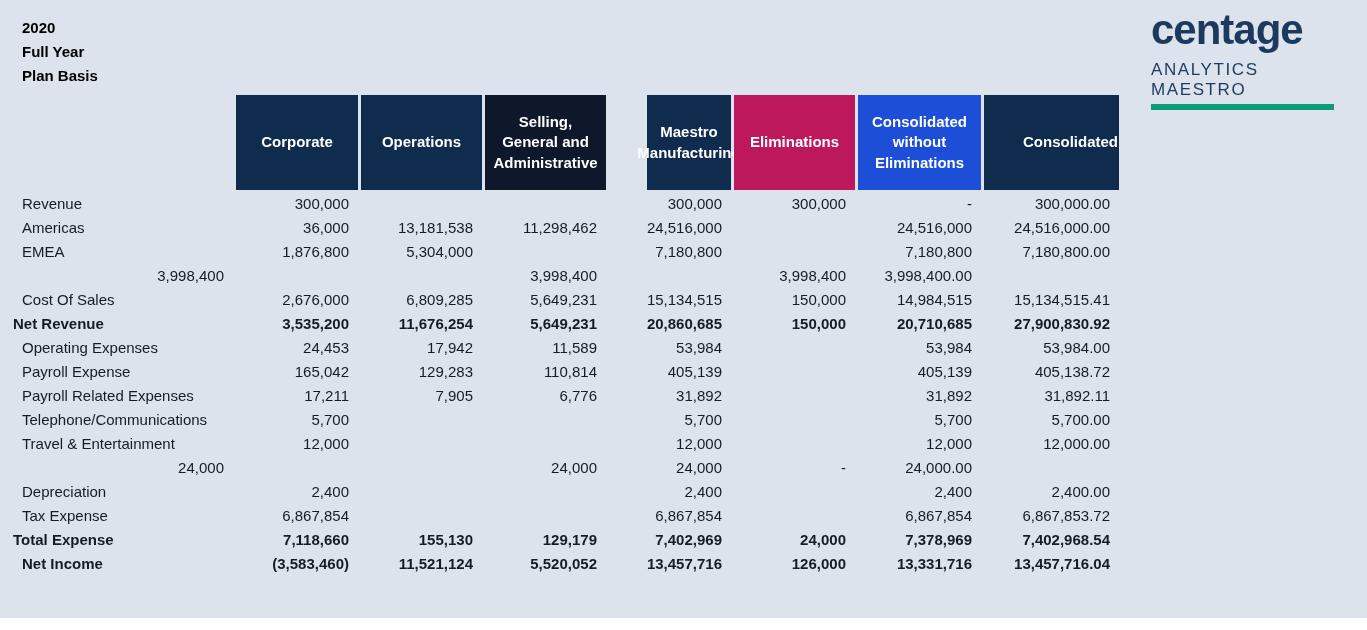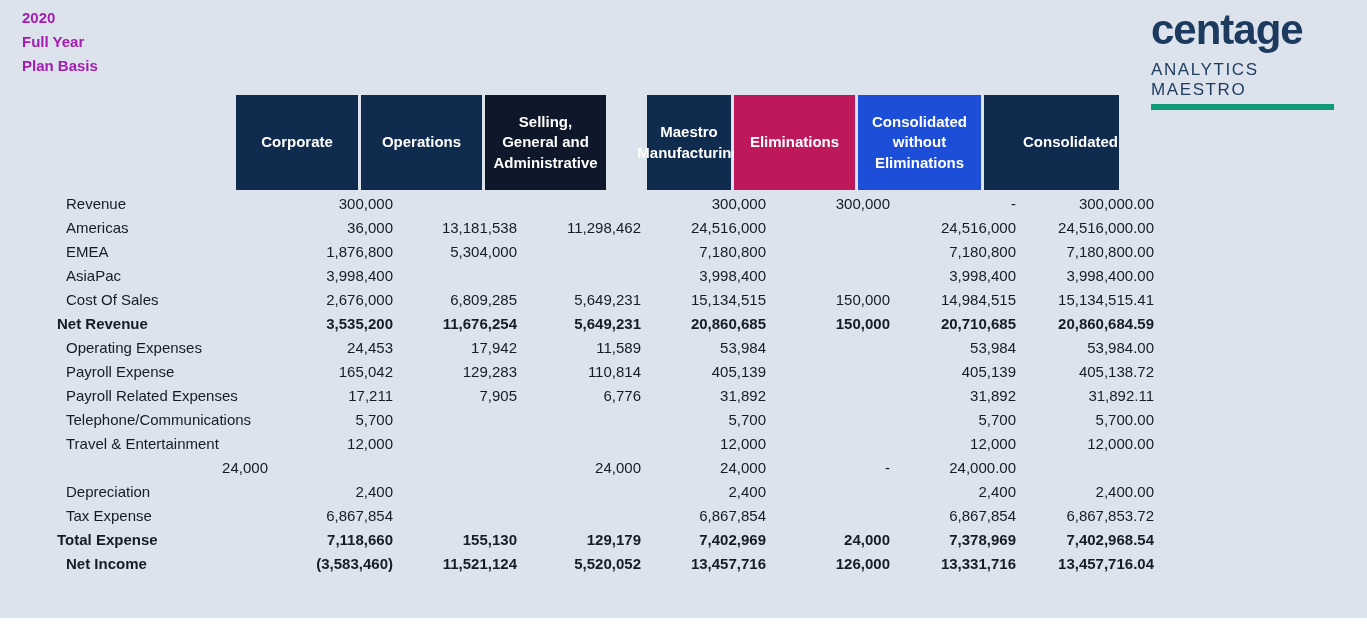--- a/index.html
+++ b/index.html
@@ -10,26 +10,26 @@
     position: relative;
     width: 1367px;
     height: 618px;
     background: #dce3ec;
     overflow: hidden;
   }
 
   
   .title-block {
     position: absolute;
-    top: 6px;
+    top: 16px;
     left: 22px;
     font-size: 15px;
     font-weight: 700;
     line-height: 24px;
-    color: #a21caf;
+    color: #000000;
   }
 
   
   .logo {
     position: absolute;
     top: 8px;
     right: 33px;
     width: 183px;
     text-align: left;
   }
@@ -72,21 +72,21 @@
     justify-content: center;
     text-align: center;
     color: #ffffff;
     font-weight: 700;
     font-size: 15px;
     line-height: 1.35;
     padding: 2px 6px;
   }
   .corner { background: transparent; }
 
-  .tbody { margin-top: 2px; padding-left: 44px; }
+  .tbody { margin-top: 2px; }
   .trow { height: 24px; }
   .cell {
     font-size: 15px;
     line-height: 24px;
     white-space: nowrap;
     overflow: hidden;
   }
   .cell.label { padding-left: 22px; }
   .cell.num { text-align: right; padding-right: 9px; }
   .trow.bold .cell { font-weight: 700; }
@@ -148,21 +148,20 @@
       <div class="cell num">1,876,800</div>
       <div class="cell num">5,304,000</div>
       <div class="cell num"></div>
       <div class="cell num">7,180,800</div>
       <div class="cell num"></div>
       <div class="cell num">7,180,800</div>
       <div class="cell num">7,180,800.00</div>
     </div>
 
     <div class="trow">
-      <div class="cell label">AsiaPac</div>
       <div class="cell num">3,998,400</div>
       <div class="cell num"></div>
       <div class="cell num"></div>
       <div class="cell num">3,998,400</div>
       <div class="cell num"></div>
       <div class="cell num">3,998,400</div>
       <div class="cell num">3,998,400.00</div>
     </div>
 
     <div class="trow">
@@ -177,21 +176,21 @@
     </div>
 
     <div class="trow bold noindent">
       <div class="cell label">Net Revenue</div>
       <div class="cell num">3,535,200</div>
       <div class="cell num">11,676,254</div>
       <div class="cell num">5,649,231</div>
       <div class="cell num">20,860,685</div>
       <div class="cell num">150,000</div>
       <div class="cell num">20,710,685</div>
-      <div class="cell num">20,860,684.59</div>
+      <div class="cell num">27,900,830.92</div>
     </div>
 
     <div class="trow">
       <div class="cell label">Operating Expenses</div>
       <div class="cell num">24,453</div>
       <div class="cell num">17,942</div>
       <div class="cell num">11,589</div>
       <div class="cell num">53,984</div>
       <div class="cell num"></div>
       <div class="cell num">53,984</div>

